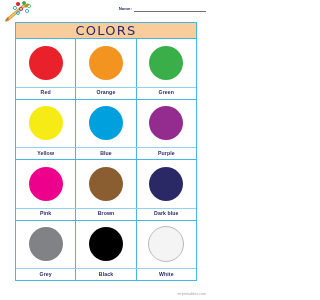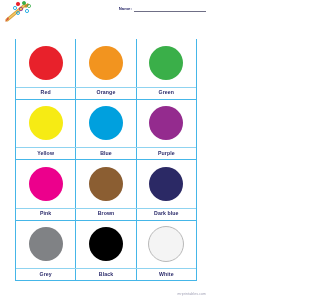--- a/index.html
+++ b/index.html
@@ -181,20 +181,23 @@
         </g>
       </svg>
     </span>
 
     <div class="name-field">
       <span class="name-label">Name:</span>
       <span class="name-line"></span>
     </div>
   </div>
 
+  <div class="title-banner">
+    <span class="title-text">COLORS</span>
+  </div>
 
   <div class="grid">
       <div class="row">
         <div class="swatch-row">
           <div class="swatch-cell">
             <div class="circle" style="background: rgb(232, 33, 43);"></div>
           </div>
           <div class="swatch-cell">
             <div class="circle" style="background: rgb(242, 148, 31);"></div>
           </div>

